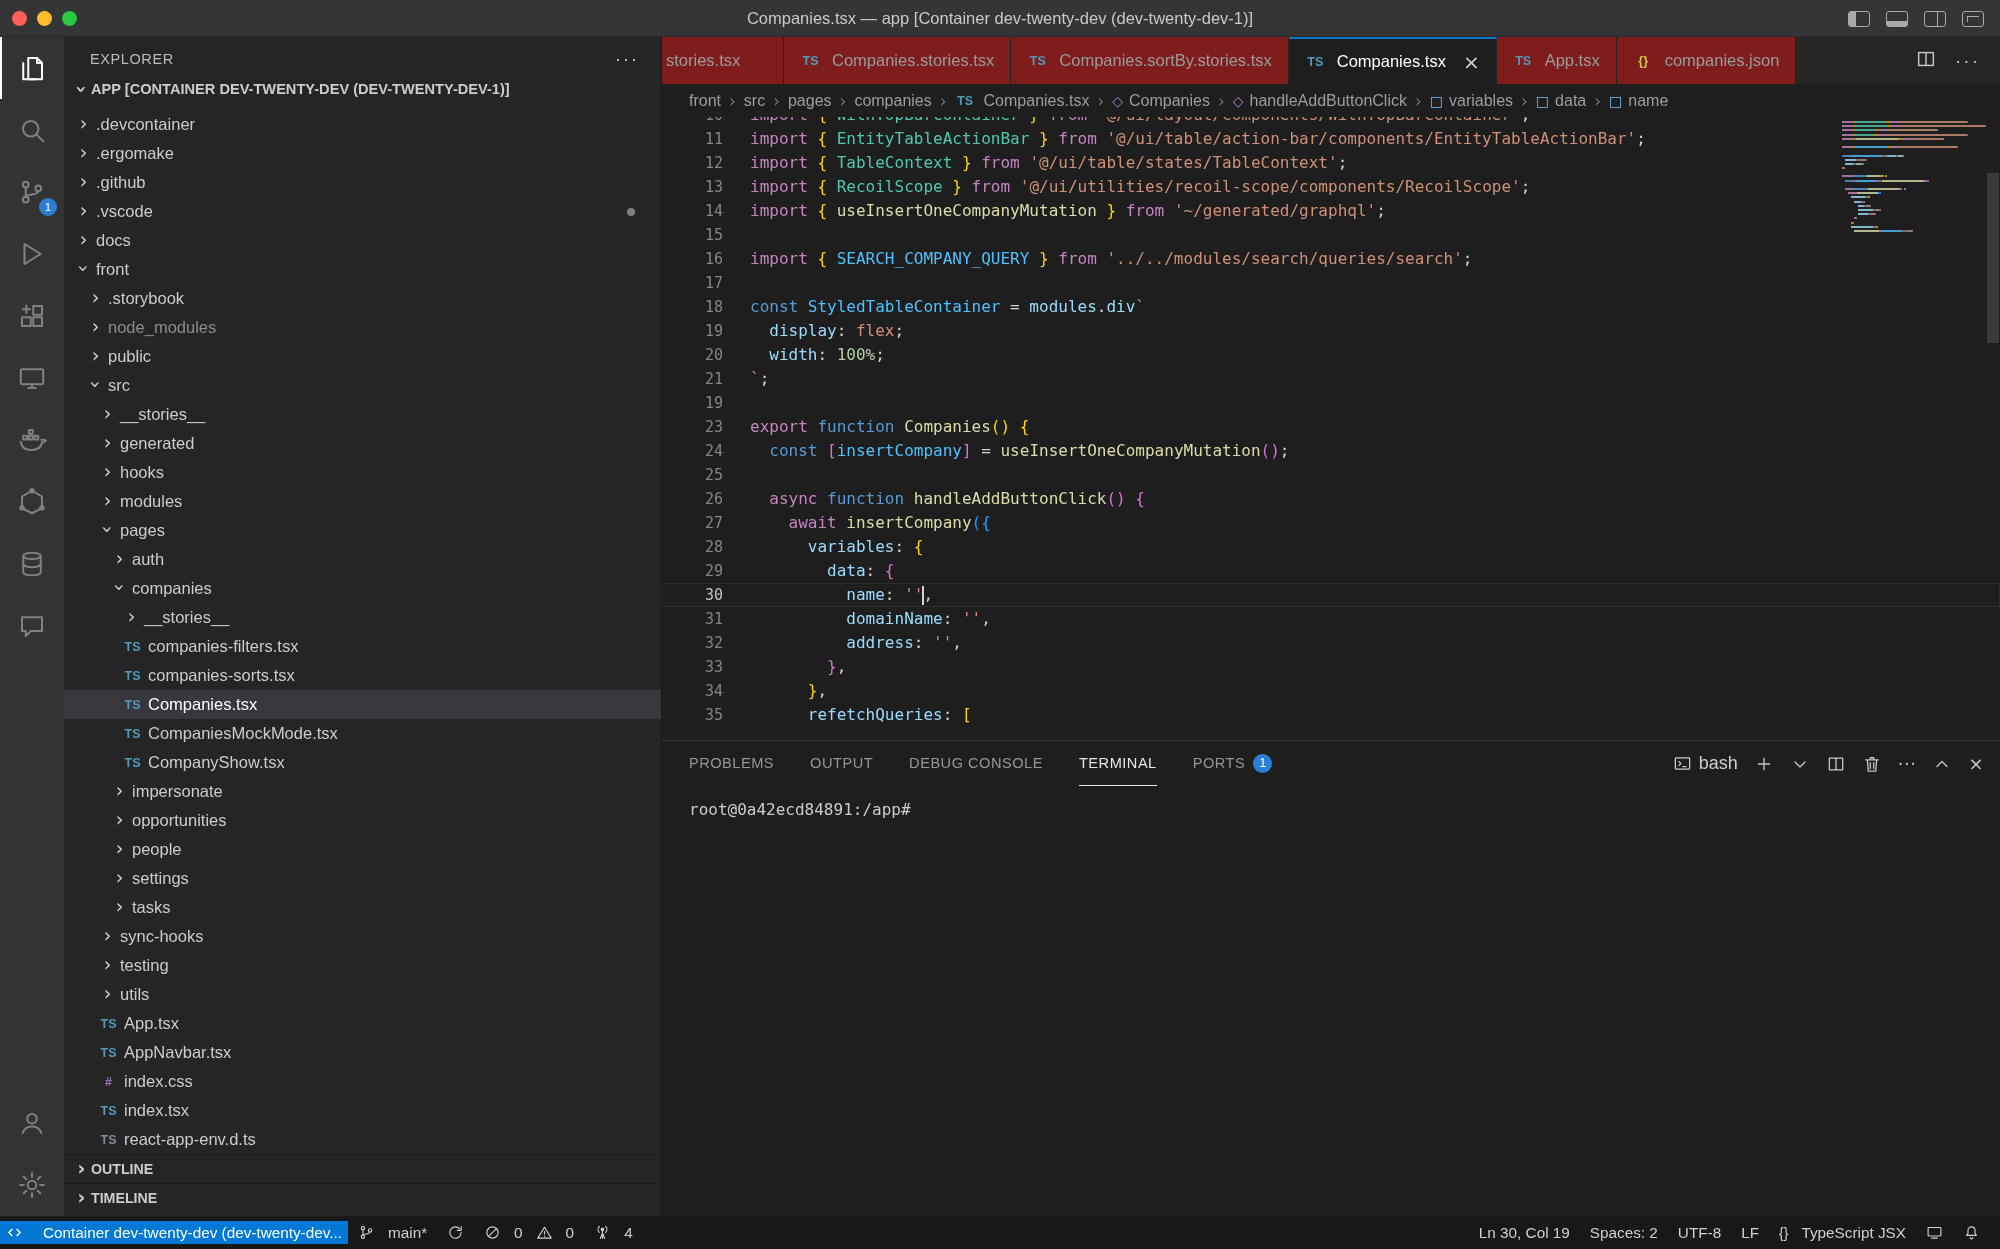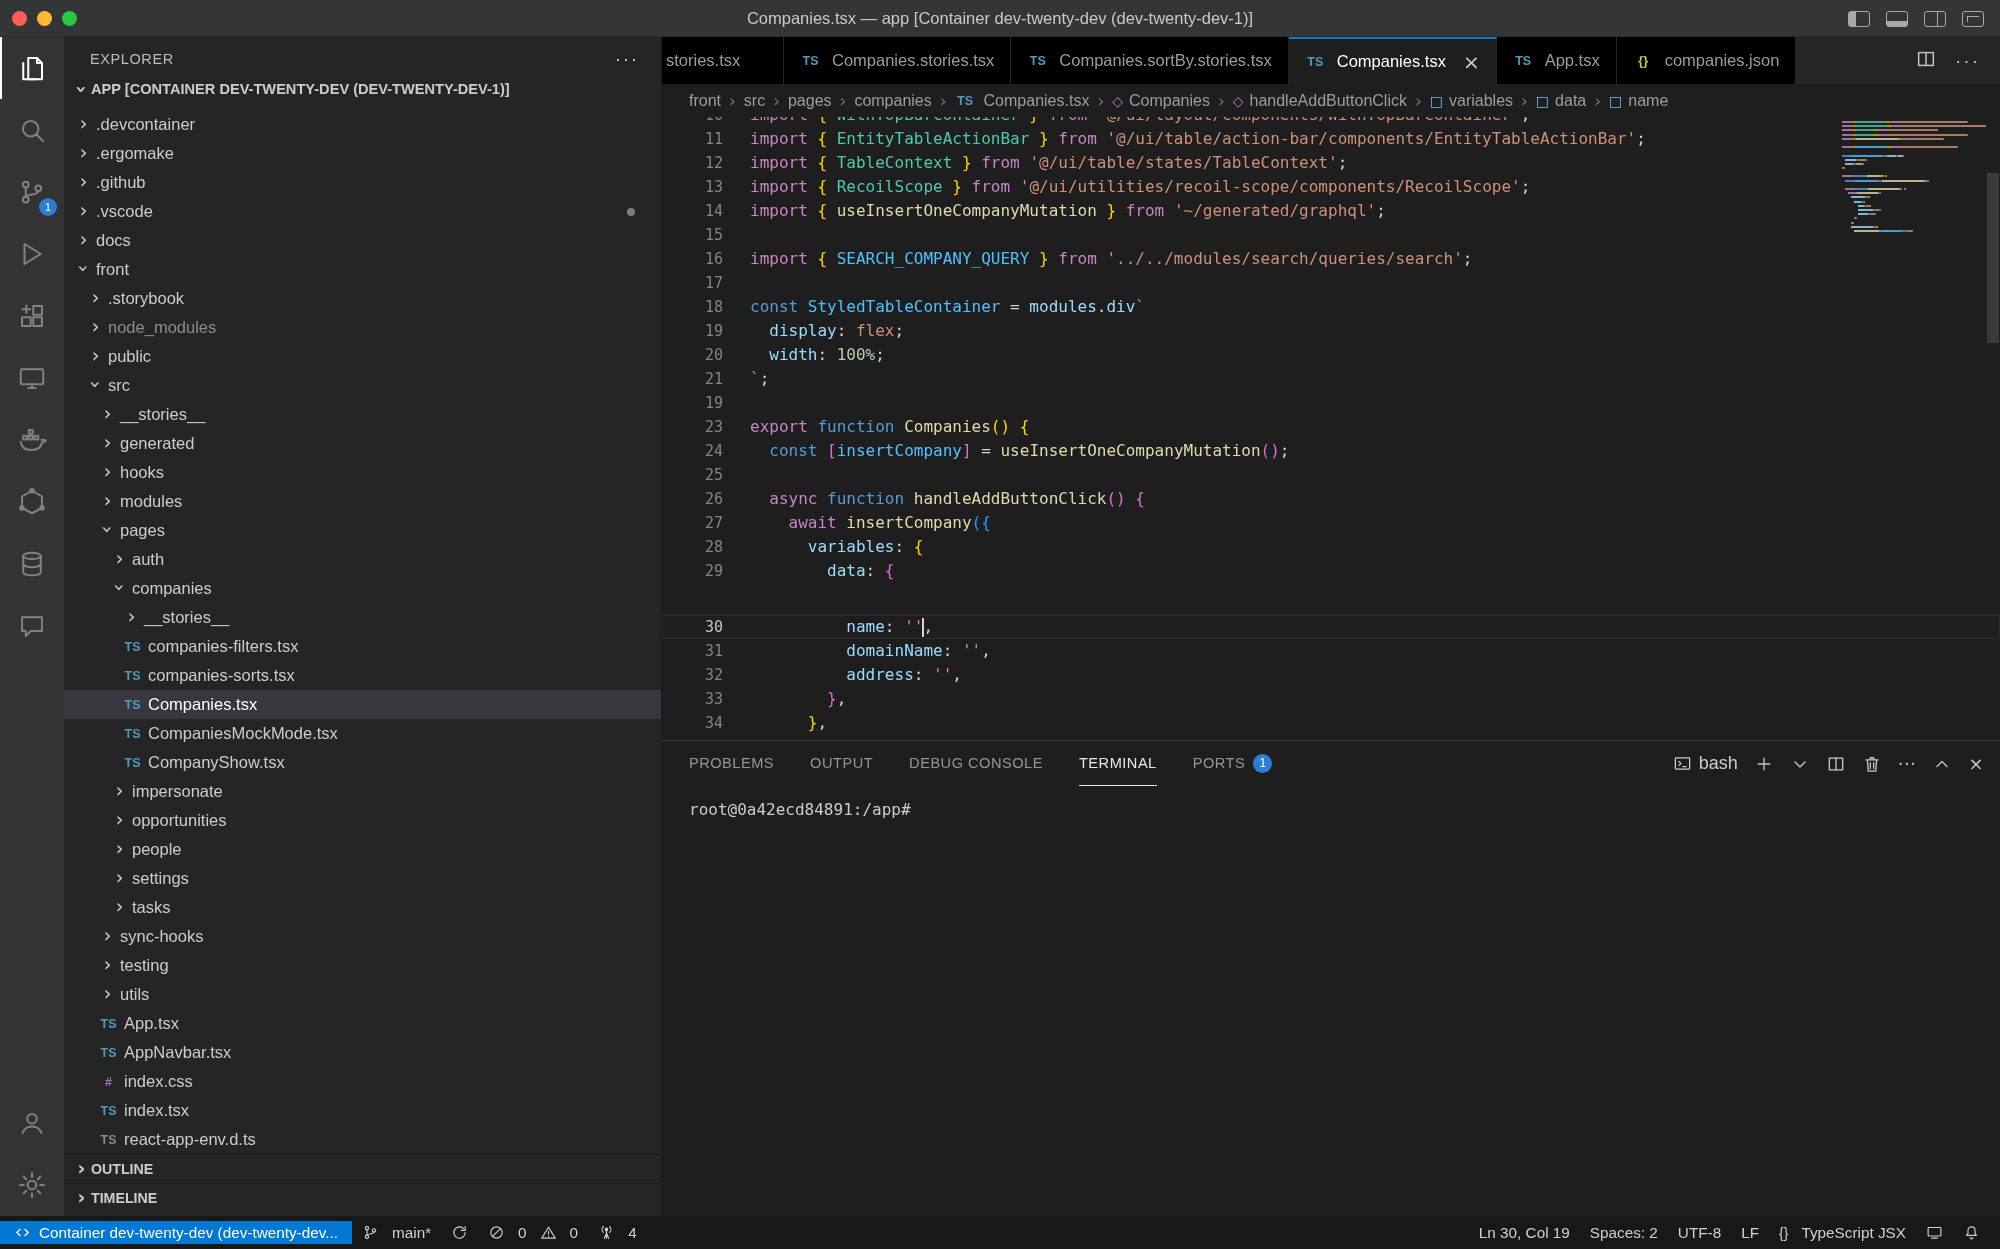--- a/index.html
+++ b/index.html
@@ -52,40 +52,40 @@
   .fticon.ts{color:#519aba} .fticon.dts{color:#7f8c98} .fticon.css{color:#a074c4} .fticon.json{color:#cbcb41}
   .tlabel { margin-left:3px; }
   .tdot { position:absolute; right:26px; width:8px; height:8px; border-radius:50%; background:#7f7f7f; }
   .sb-section { height:29px; display:flex; align-items:center; font-weight:bold; font-size:14.2px; padding-left:8px;
                 color:#cccccc; border-top:1px solid #1d1d1e; cursor:pointer; }
 
   
   .editorpane { flex:1; position:relative; background:#1e1e1e; }
 
   .tabbar { position:absolute; top:0; left:0; right:0; height:47px; background:#252526; display:flex; }
-  .tab { height:47px; display:flex; align-items:center; gap:9px; padding:0 16px; background:#000000;
+  .tab { height:47px; display:flex; align-items:center; gap:9px; padding:0 16px; background:#7f1d1d;
          color:#9b9b9b; font-size:16.5px; border-right:1px solid #252526; cursor:pointer; white-space:nowrap; }
   .tab.clipped { width:122px; overflow:hidden; padding-left:4px; }
   .tab.active { background:#1e1e1e; color:#ffffff; border-top:2px solid #0a7ad1; }
   .tab-close { font-size:20px; color:#cccccc; margin-left:8px; font-family:"DejaVu Sans", sans-serif; }
   .tab-actions { margin-left:auto; display:flex; align-items:center; gap:18px; padding-right:20px; color:#c5c5c5; }
   .tab-actions svg { width:22px; height:22px; }
   .tab-actions .more { font-size:19px; letter-spacing:2px; }
 
   .crumbs { position:absolute; top:47px; left:0; right:0; height:33px; display:flex; align-items:center;
             padding-left:27px; color:#9d9d9d; font-size:16px; background:#1e1e1e; }
   .crumb { display:flex; align-items:center; gap:6px; cursor:pointer; }
   .crumb-sep { margin:0 8px; color:#767676; font-family:"DejaVu Sans", sans-serif; font-size:17px; }
   .sym { font-family:"DejaVu Sans", sans-serif; font-size:14px; }
   .sym.method{color:#b180d7} .sym.field{color:#75beff}
 
   .coderegion { position:absolute; top:80px; left:0; right:0; height:623px; overflow:hidden; }
   .codelines { margin-top:-14px; }
   .cline { height:24px; display:flex; font:16px/24px "DejaVu Sans Mono", monospace; white-space:pre; }
-  .cline.cur { outline:1px solid #2c2c2e; outline-offset:-1px;margin-top:32px; }
+  .cline.cur { outline:1px solid #2c2c2e; outline-offset:-1px; }
   .cline.cur .lnum { color:#c6c6c6; }
   .lnum { width:88px; padding-right:27px; text-align:right; color:#858585; font-size:15px; flex:0 0 auto; }
   .tk-k{color:#C586C0} .tk-d{color:#569CD6} .tk-t{color:#4EC9B0} .tk-f{color:#DCDCAA} .tk-v{color:#9CDCFE}
   .tk-c{color:#4FC1FF} .tk-s{color:#CE9178} .tk-n{color:#B5CEA8} .tk-p{color:#D4D4D4}
   .tk-b1{color:#FFD700} .tk-b2{color:#DA70D6} .tk-b3{color:#179FFF}
   .cursor { display:inline-block; width:2px; height:19px; background:#d4d4d4; vertical-align:middle; margin:0 -1px; }
 
   .minimap { position:absolute; top:4px; right:18px; width:140px; opacity:.8; }
   .mm-row { height:2px; margin-bottom:2.2px; white-space:nowrap; font-size:0; }
   .mm-row i { display:inline-block; height:2px; }
@@ -102,22 +102,22 @@
                 line-height:19px; text-align:center; letter-spacing:0; }
   .panel-actions { position:absolute; right:16px; top:0; height:45px; display:flex; align-items:center; gap:16px; color:#c5c5c5; }
   .panel-actions svg { width:20px; height:20px; }
   .shell-label { display:flex; align-items:center; gap:7px; font-size:18px; color:#cccccc; letter-spacing:0; }
   .txtico { font-family:"DejaVu Sans", sans-serif; font-size:18px; }
   .term-body { padding:12px 0 0 27px; font:16px/24px "DejaVu Sans Mono", monospace; color:#cccccc; }
 
   
   .statusbar { position:absolute; left:0; bottom:0; width:2000px; height:33px; background:#181818;
                display:flex; align-items:center; color:#d0d0d0; font-size:15.3px; }
-  .sb-remote { height:23px; background:#0078d4; color:#ffffff; display:flex; align-items:center; gap:8px;
-               padding:0 14px; cursor:pointer; max-width:400px; white-space:nowrap; }
+  .sb-remote { height:23px; background:#0078d4; color:#ffffff; display:flex; align-items:center; gap:20px;
+               padding:0 6px; cursor:pointer; max-width:400px; white-space:nowrap; }
   .sb-item { display:flex; align-items:center; gap:13px; padding:0 10px; height:33px; cursor:pointer; white-space:nowrap; }
   .sb-item svg { width:17px; height:17px; }
   .sb-right { margin-left:auto; display:flex; align-items:flex-end; padding-right:10px; }
   .braces { font-size:14px; color:#d0d0d0; }
 </style>
 </head>
 <body>
 
 <div class="titlebar">
   <div class="traffic">

